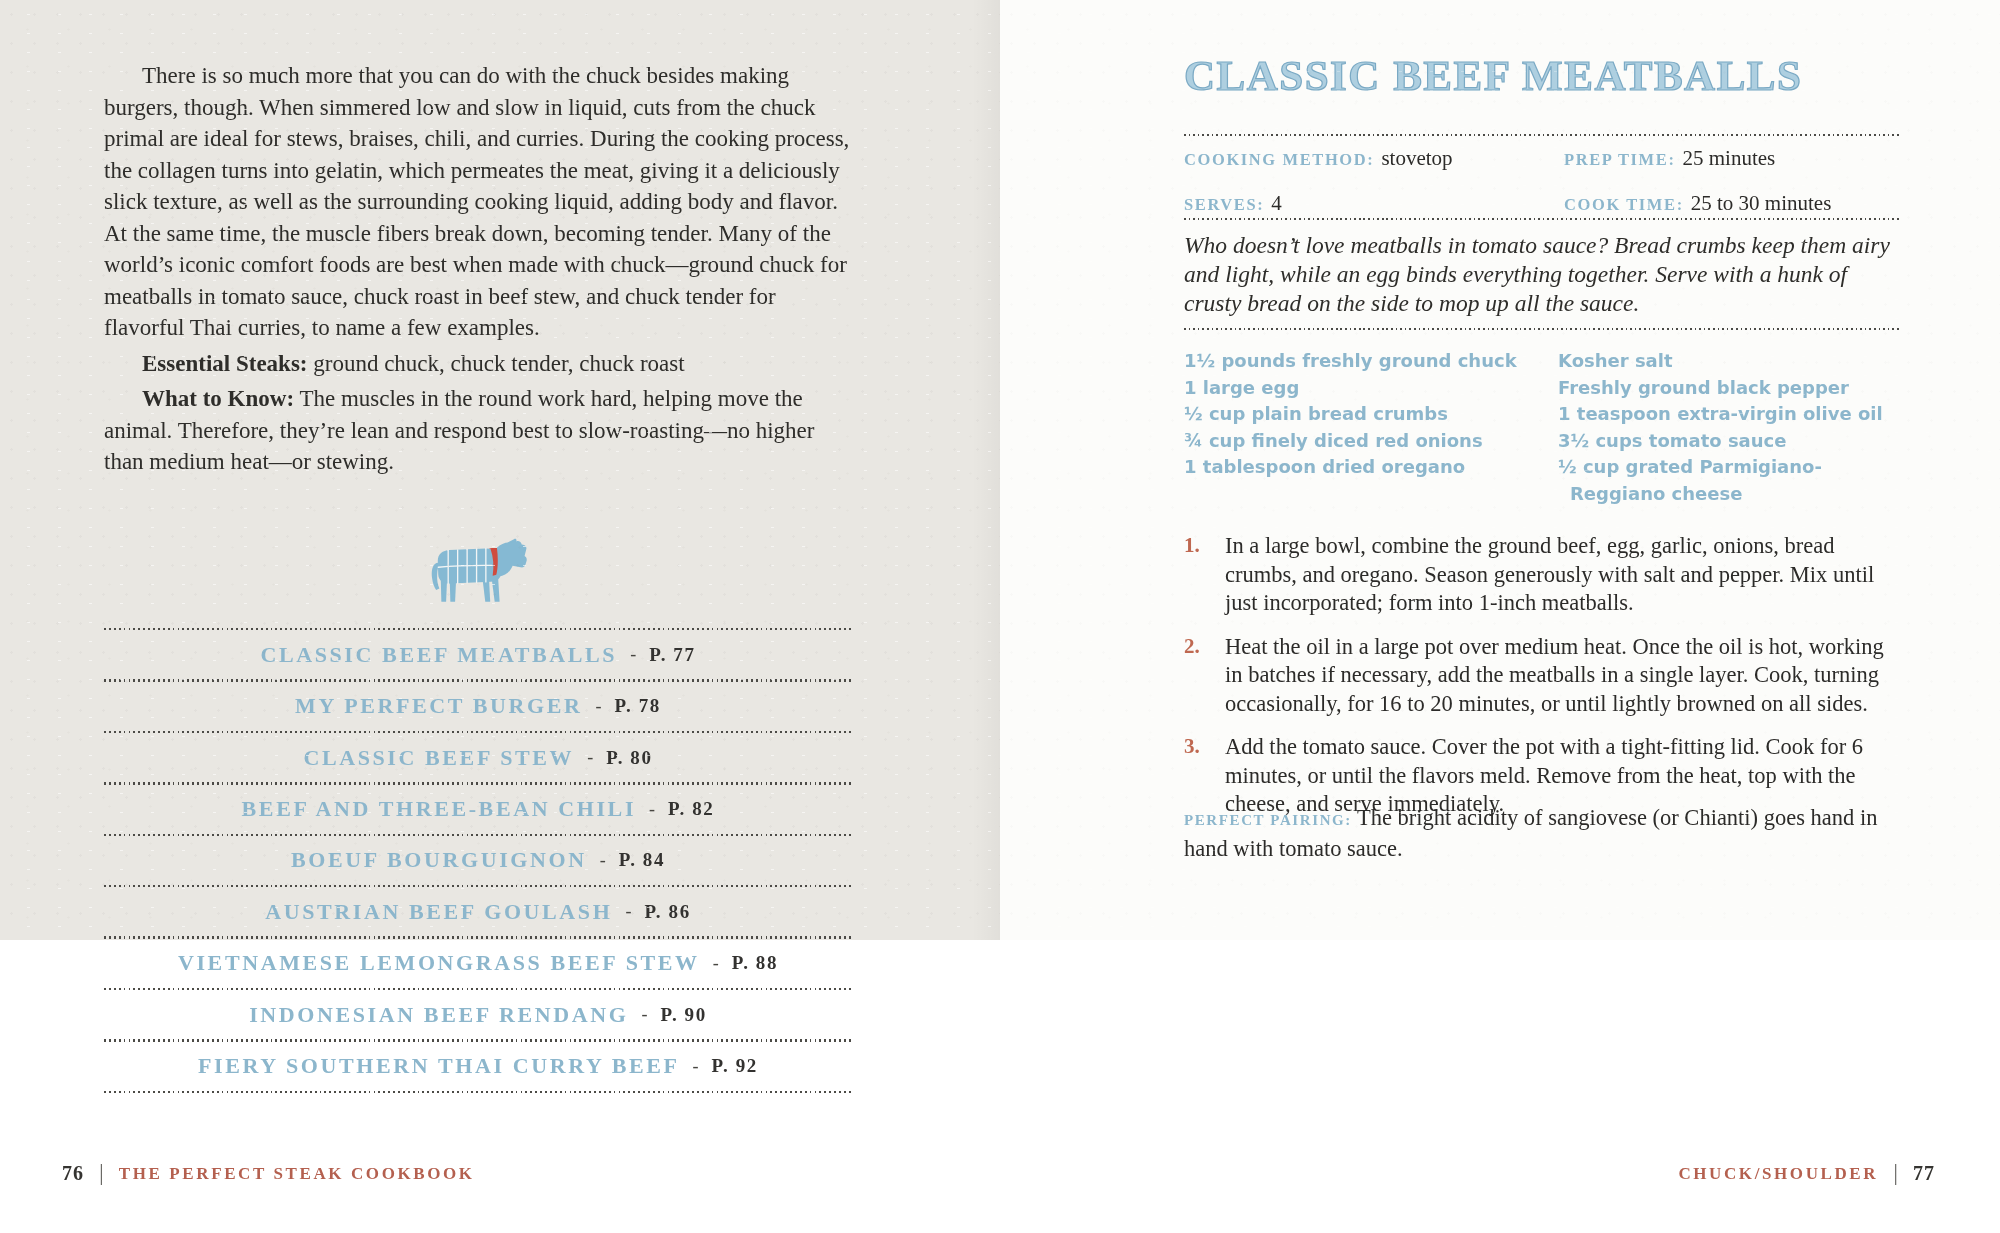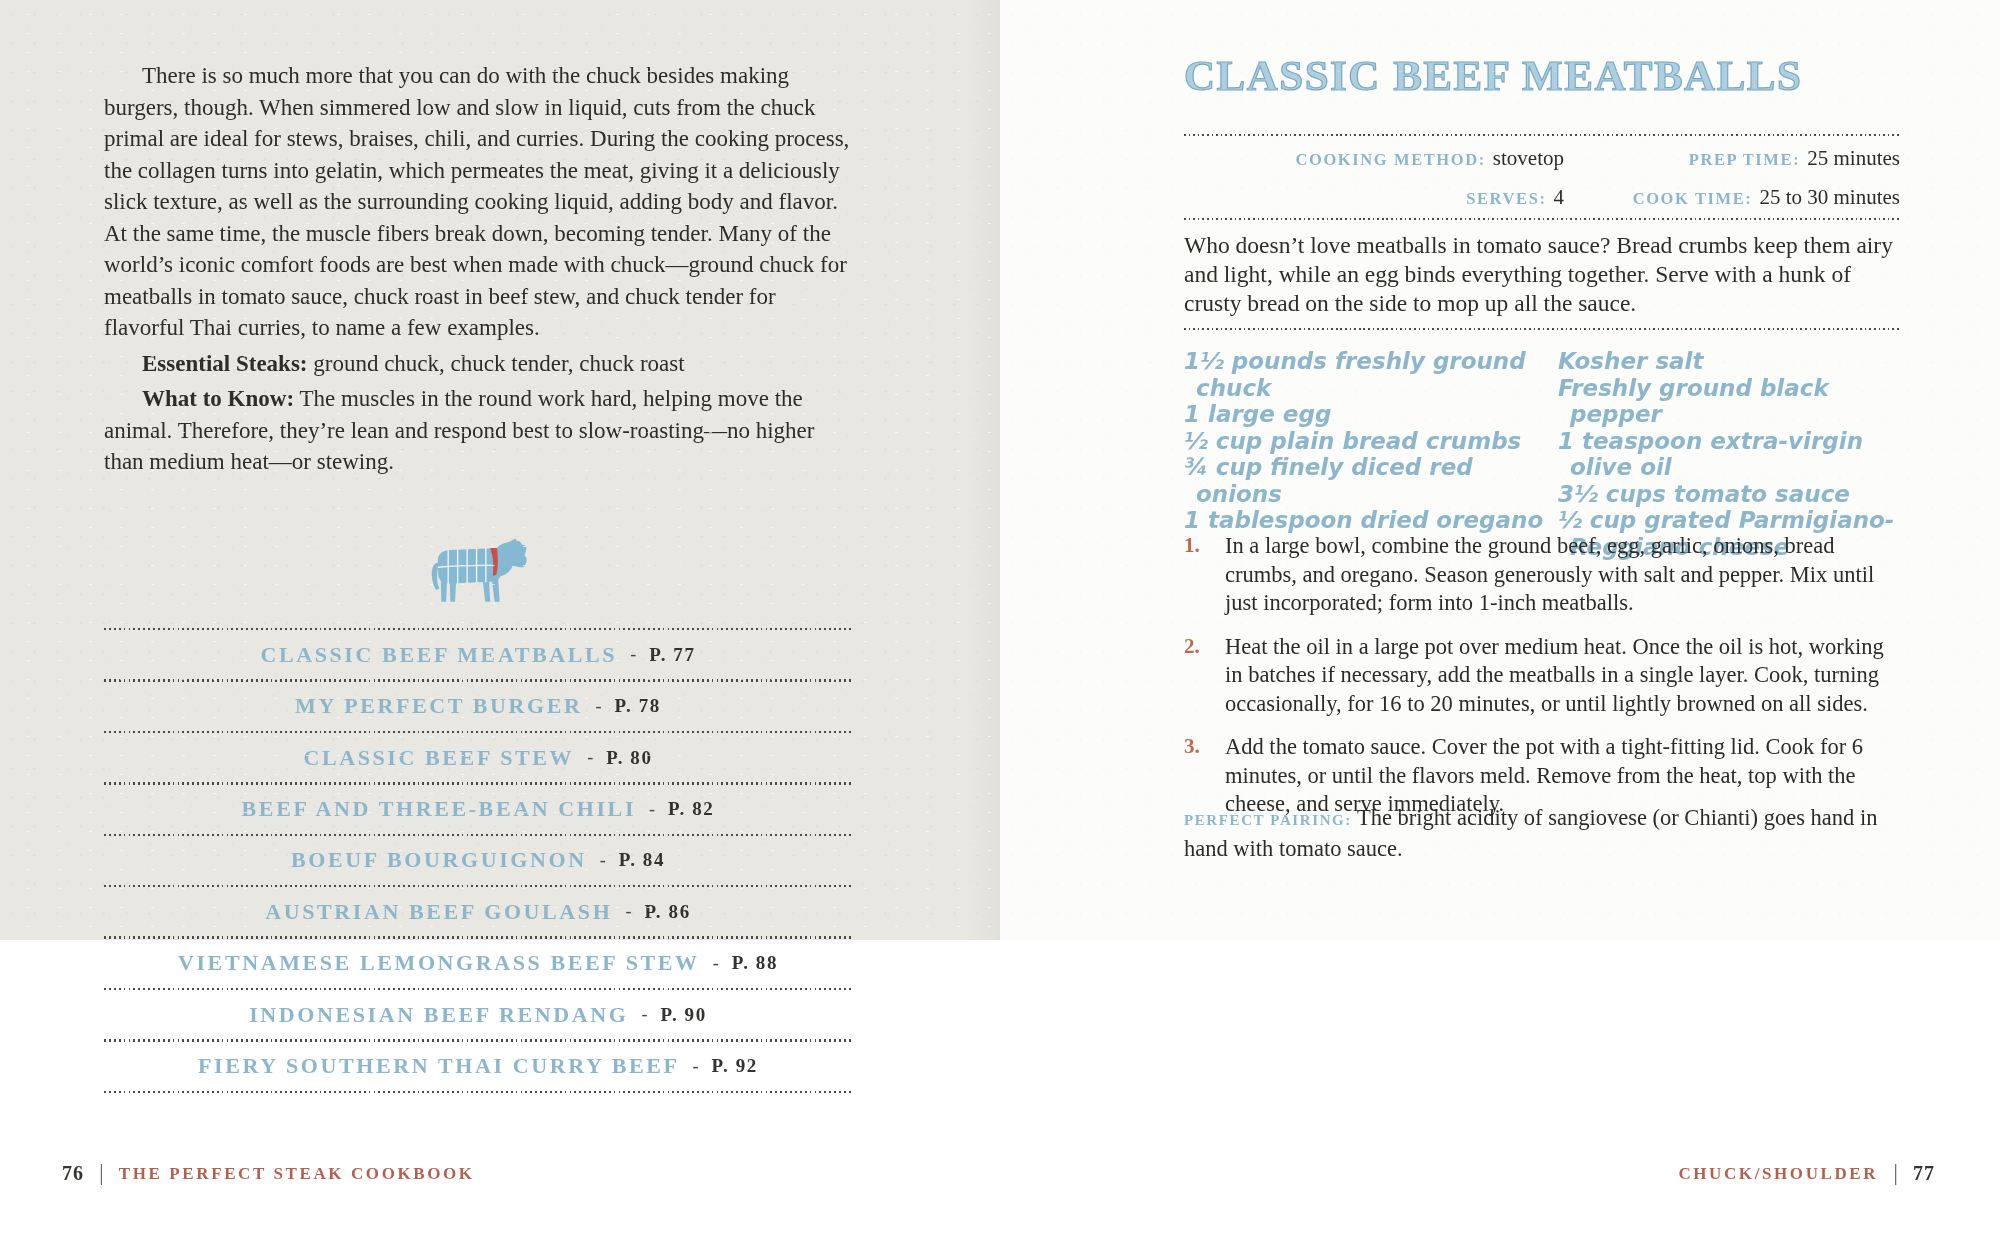--- a/index.html
+++ b/index.html
@@ -62,30 +62,30 @@
     font-size:43px;line-height:1;font-weight:bold;letter-spacing:1.5px;
     color:var(--title-blue,#aecfe0);
     -webkit-text-stroke:1.2px var(--title-stroke,#7aa9c4);
   }
   .dotted{position:absolute;left:0;height:2.4px;width:716px;
     background-image:repeating-linear-gradient(to right,var(--dot,#4b4a46) 0 1.7px, transparent 1.7px 4.6px);}
   .rule-1{top:134px;}
   .rule-2{top:218px;}
   .rule-3{top:328px;}
 
-  .meta{position:absolute;top:146px;width:716px;display:grid;grid-template-columns:380px 1fr;row-gap:14px;text-align:right;}
+  .meta{position:absolute;top:146px;width:716px;display:grid;grid-template-columns:380px 1fr;row-gap:20px;}
   .meta-item{font-size:21px;color:#2c2b29;}
   .meta-label{font-size:16.5px;font-weight:bold;letter-spacing:1.6px;color:var(--accent-blue,#8cb6cc);margin-right:7px;}
 
-  .intro{position:absolute;top:231px;margin:0;width:716px;font-size:23.5px;line-height:29px;}
+  .intro{position:absolute;top:231px;margin:0;width:716px;font-style:italic;font-size:23.5px;line-height:29px;}
 
   .ingredients{position:absolute;top:348px;width:716px;display:grid;grid-template-columns:374px 1fr;}
   .ingredients ul{margin:0;padding:0;list-style:none;}
-  .ing{font-family:"DejaVu Sans", sans-serif;font-weight:bold;font-size:23px;line-height:26.5px;
-       color:var(--accent-blue,#8cb6cc);padding-left:12px;text-indent:-12px;font-style:italic;}
+  .ing{font-family:"DejaVu Sans", sans-serif;font-weight:bold;font-size:18px;line-height:26.5px;
+       color:var(--accent-blue,#8cb6cc);padding-left:12px;text-indent:-12px;}
 
   .steps{position:absolute;top:532px;width:716px;margin:0;padding:0;list-style:none;}
   .step{display:flex;gap:13px;margin-bottom:15px;}
   .step-num{flex:0 0 28px;font-weight:bold;font-size:21px;color:var(--step-red,#bf6850);padding-top:1px;}
   .step-text{font-size:22.5px;line-height:28.5px;color:#2c2b29;}
 
   .pairing{position:absolute;top:804px;margin:0;width:716px;font-size:22.5px;line-height:28.5px;color:#2c2b29;}
   .pairing-label{font-size:15px;font-weight:bold;letter-spacing:1.6px;color:var(--accent-blue,#8cb6cc);margin-right:5px;}
 </style>
 </head>

